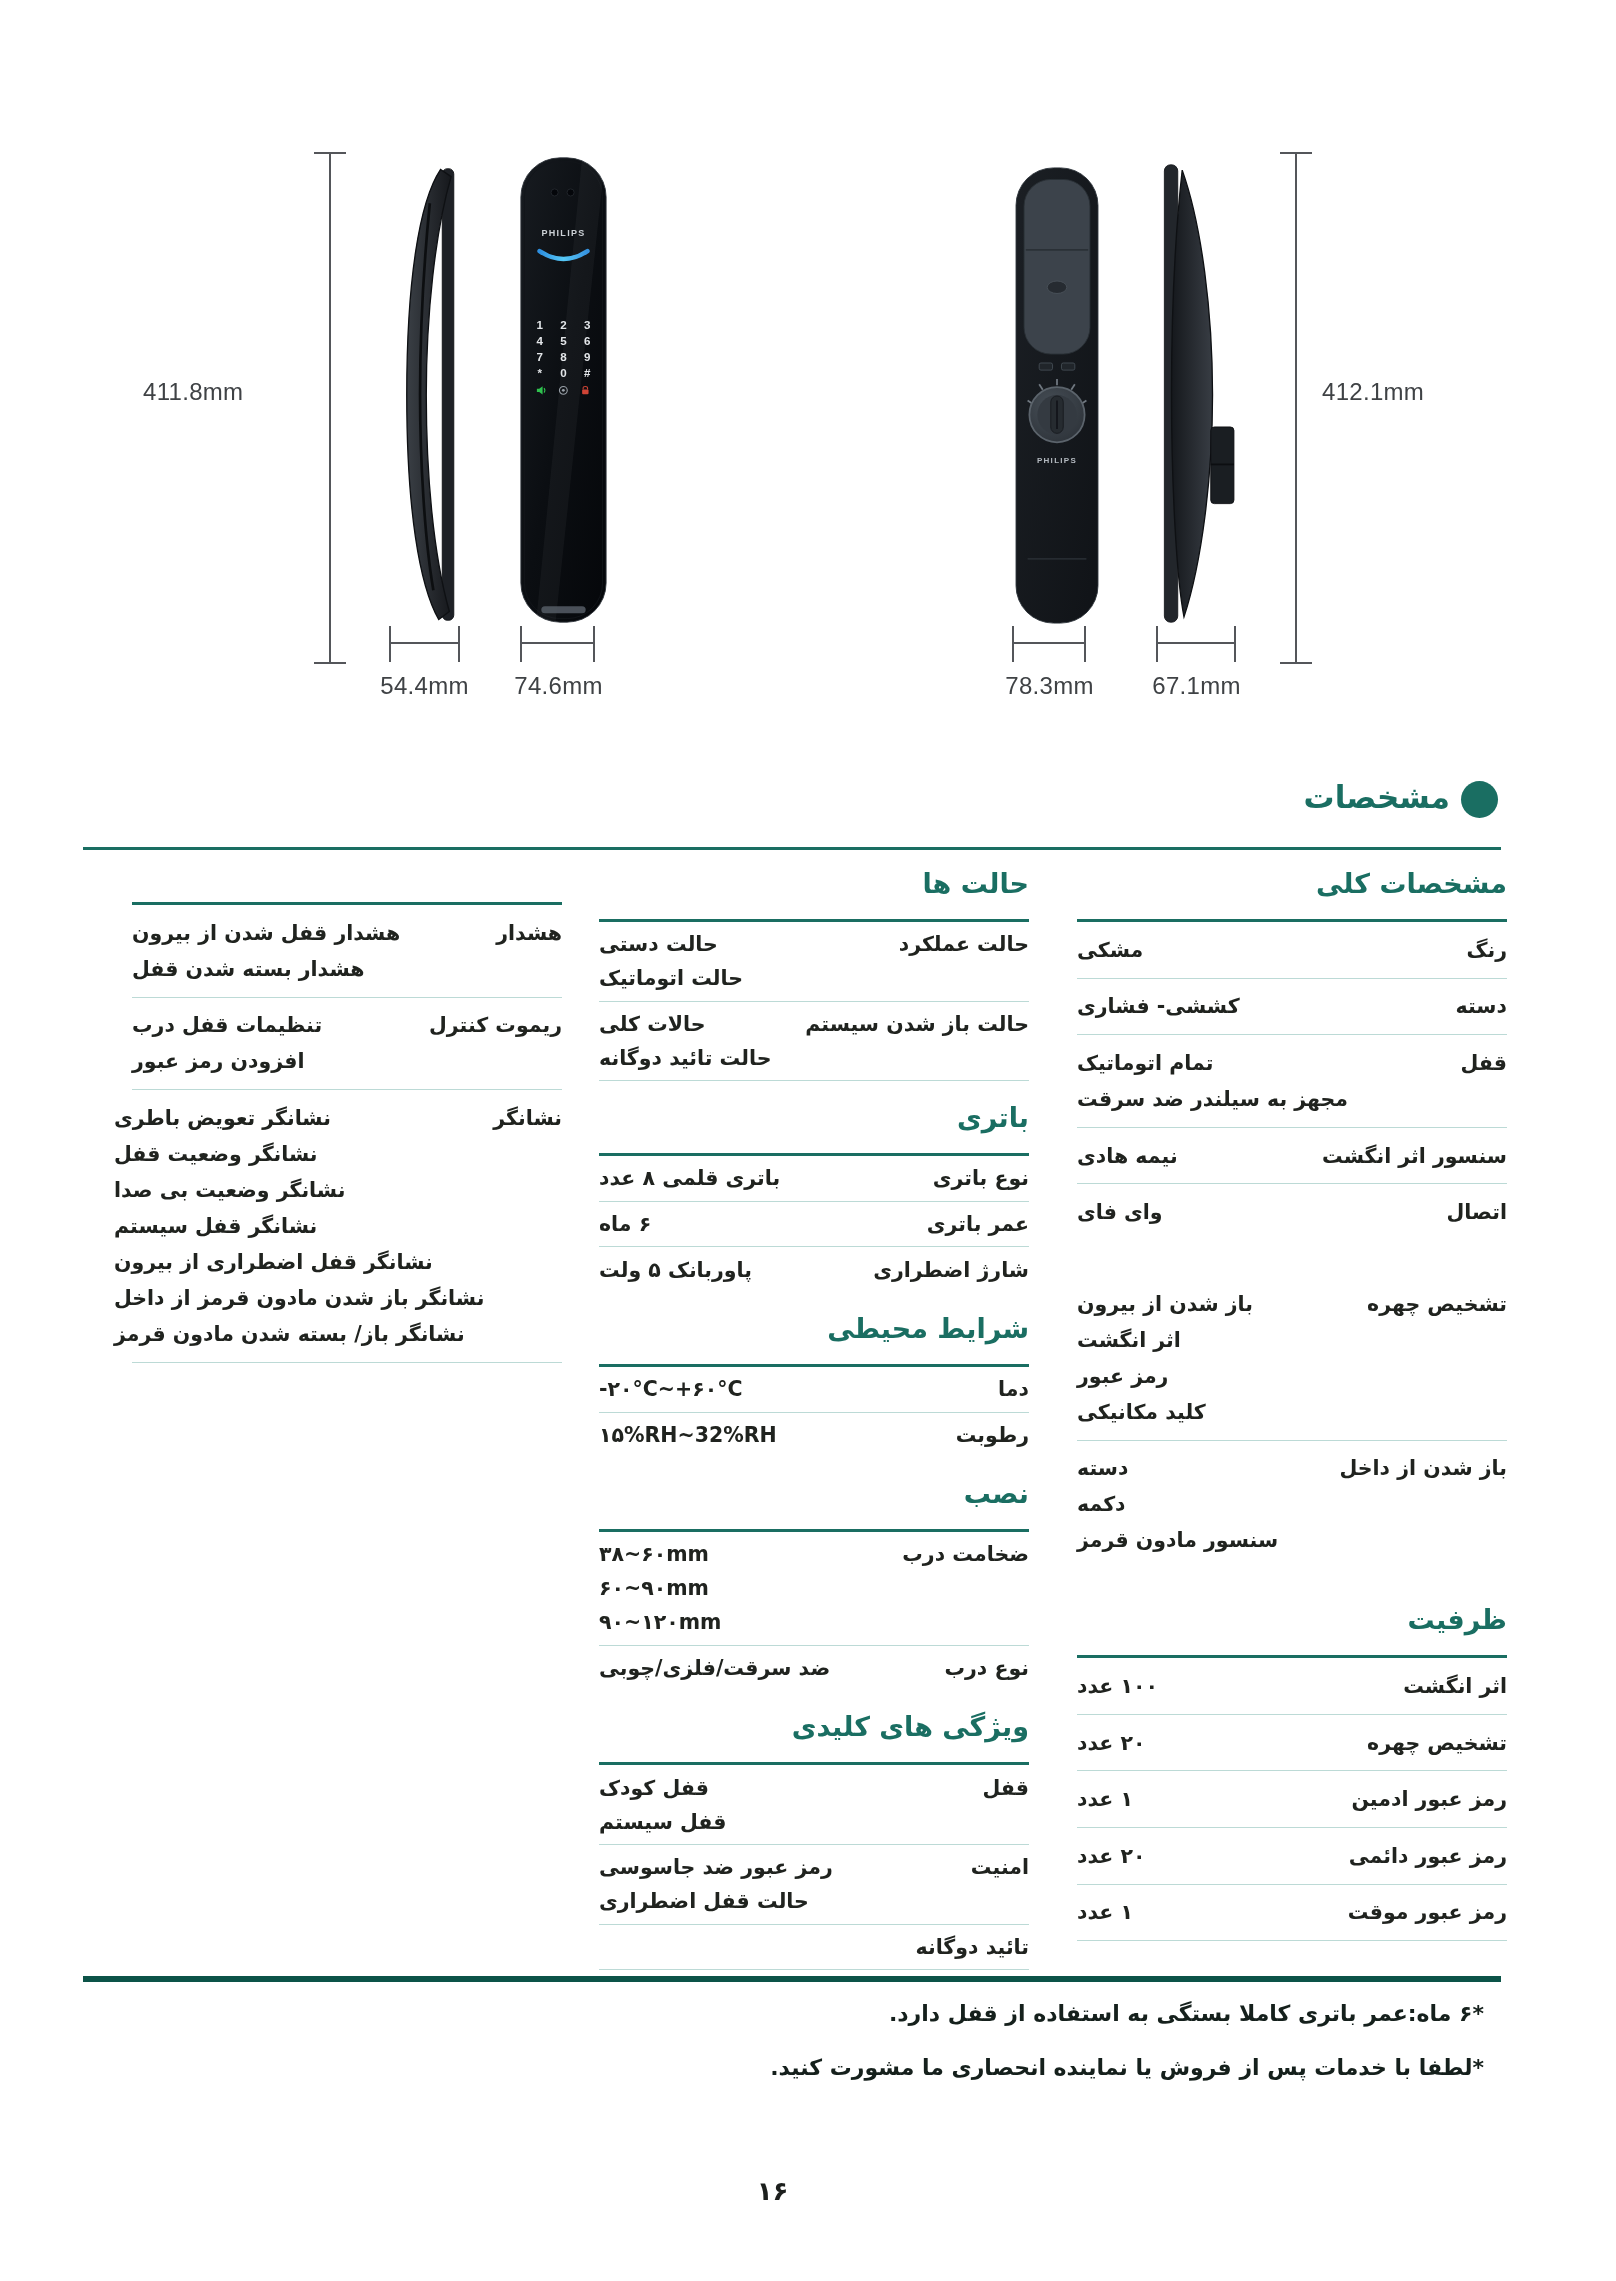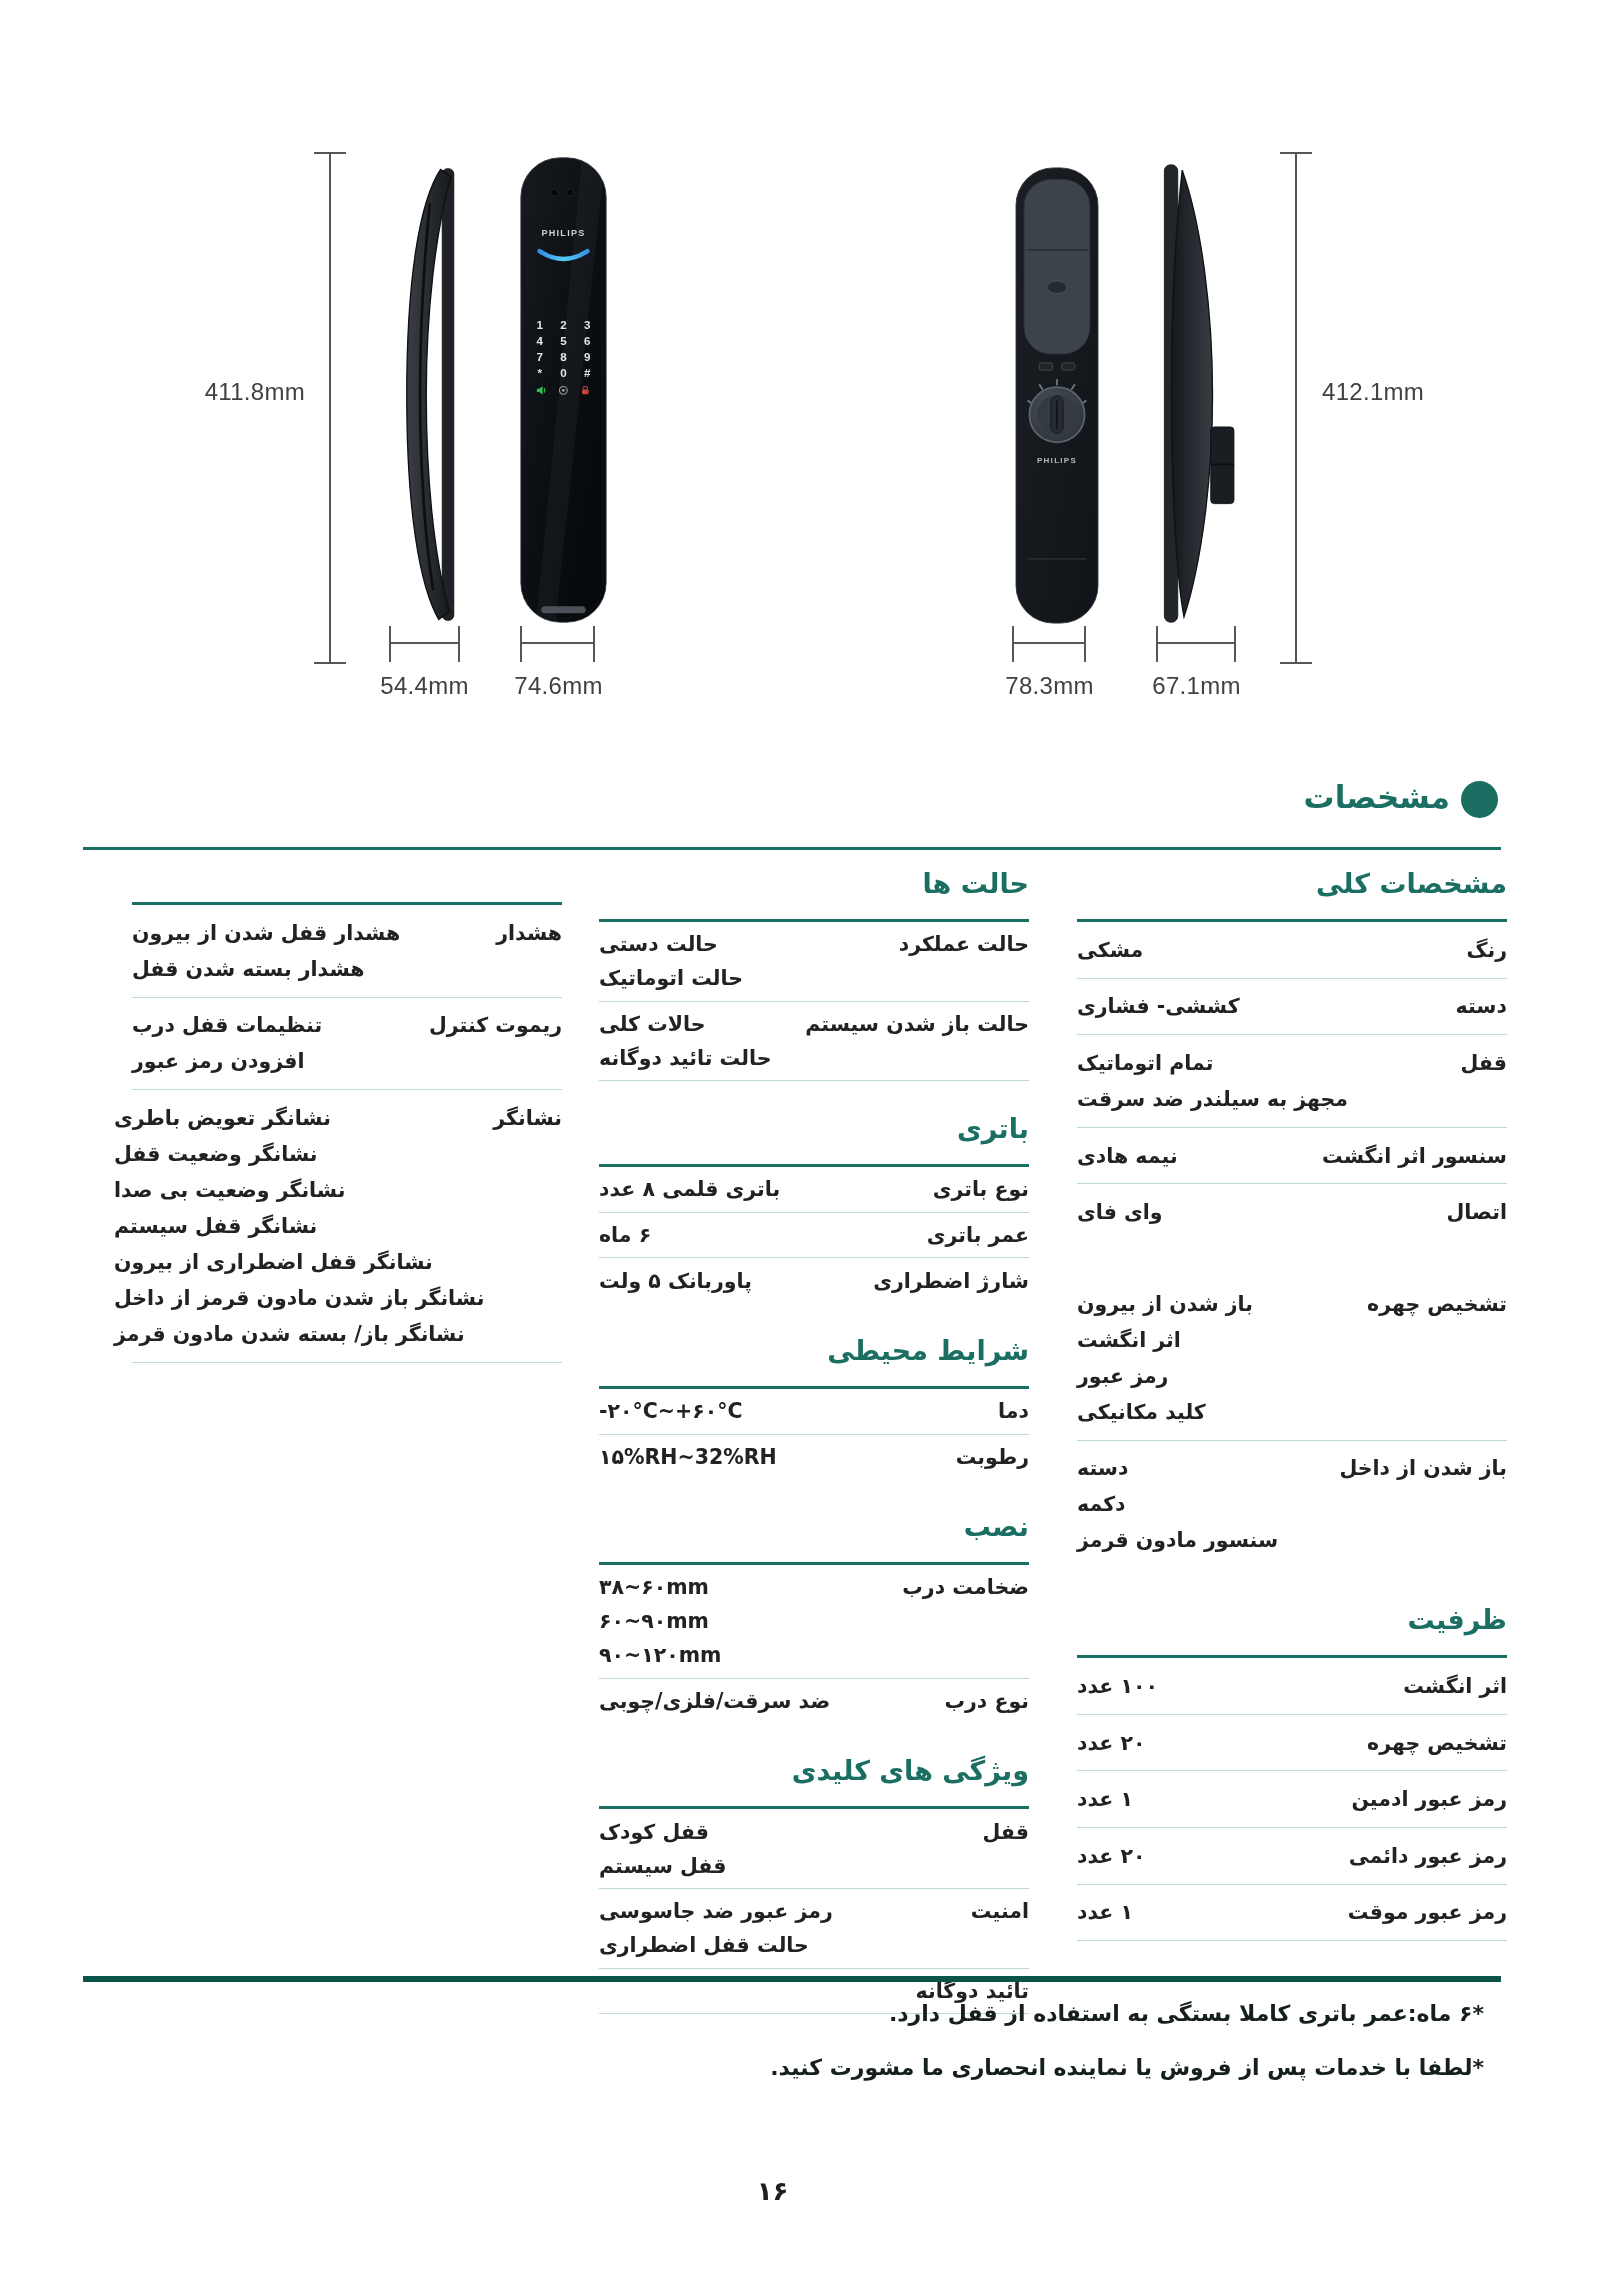--- a/index.html
+++ b/index.html
@@ -56,21 +56,21 @@
   
   .col{position:absolute;width:430px;direction:rtl}
   #col-right{left:1077px;top:868px}
   #col-mid{left:599px;top:868px}
   #col-left{left:132px;top:902px;border-top:3.6px solid var(--accent)}
   .sec-title{
     font-size:27px;line-height:32px;font-weight:bold;color:var(--accent);
     text-align:right;border-bottom:3.6px solid var(--accent);padding-bottom:19px;
   }
   .sec + .sec{margin-top:36px}
-  #col-mid .sec + .sec{margin-top:32px}
+  #col-mid .sec + .sec{margin-top:21px}
   .row{display:flex;justify-content:space-between;align-items:flex-start;gap:9px;padding:9.8px 0}
   #col-mid .row{padding:5.3px 0}
   .lbl{font-size:20.5px;line-height:36px;font-weight:bold;color:var(--ink);white-space:nowrap;text-align:center}
   .vals{flex:1;text-align:left}
   .v{font-size:20.5px;line-height:36px;font-weight:bold;color:var(--ink);white-space:nowrap}
   #col-mid .lbl,#col-mid .v{line-height:34px}
   .v.ltr{direction:ltr;unicode-bidi:embed}
   .hr{border-top:1.8px solid var(--divider);height:0}
   
   .footnote{
@@ -196,21 +196,21 @@
     </svg>
     <svg width="10.7" height="10.7" viewBox="0 0 12 12">
       <path d="M3.5,5 V3.6 Q3.5,1.6 6,1.6 Q8.5,1.6 8.5,3.6 V5" stroke="#CF4436" stroke-width="1.2" fill="none"></path>
       <rect x="2.4" y="5" width="7.2" height="5.4" rx="1.2" fill="#CF4436"></rect>
     </svg>
   </div>
 
   <div class="vline" style="left:329px;top:153px;height:511px"></div>
   <div class="hcap" style="left:314px;top:152px;width:32px"></div>
   <div class="hcap" style="left:314px;top:662px;width:32px"></div>
-  <div class="dimlab" style="left:143px;top:378px;width:162px;text-align:right">411.8mm</div>
+  <div class="dimlab" style="left:143px;top:378px;width:162px;text-align:left">411.8mm</div>
 
   <div class="btick" style="left:389px;top:626px"></div>
   <div class="btick" style="left:458px;top:626px"></div>
   <div class="bline" style="left:389px;top:642px;width:71px"></div>
   <div class="dimlab" style="left:353px;top:672px;width:143px;text-align:center">54.4mm</div>
 
   <div class="btick" style="left:520px;top:626px"></div>
   <div class="btick" style="left:593px;top:626px"></div>
   <div class="bline" style="left:520px;top:642px;width:75px"></div>
   <div class="dimlab" style="left:487px;top:672px;width:143px;text-align:center">74.6mm</div>

